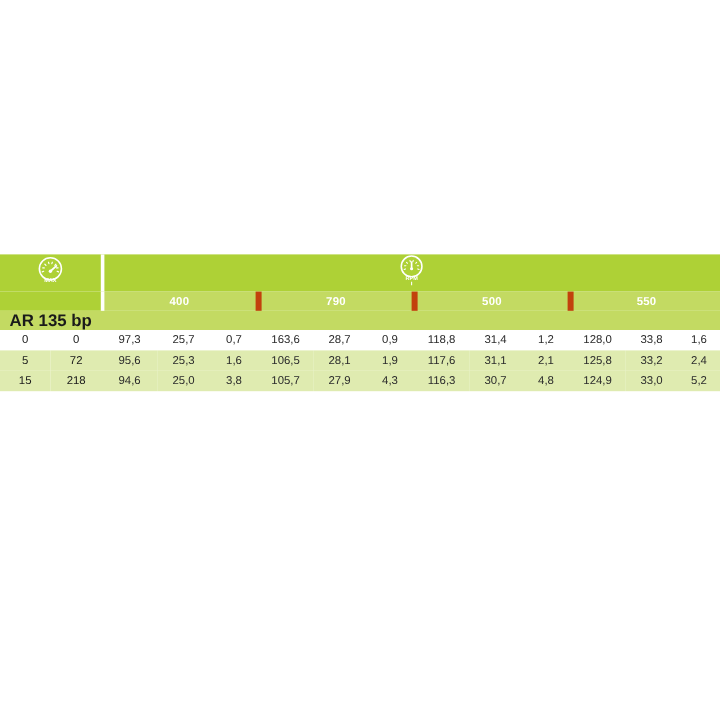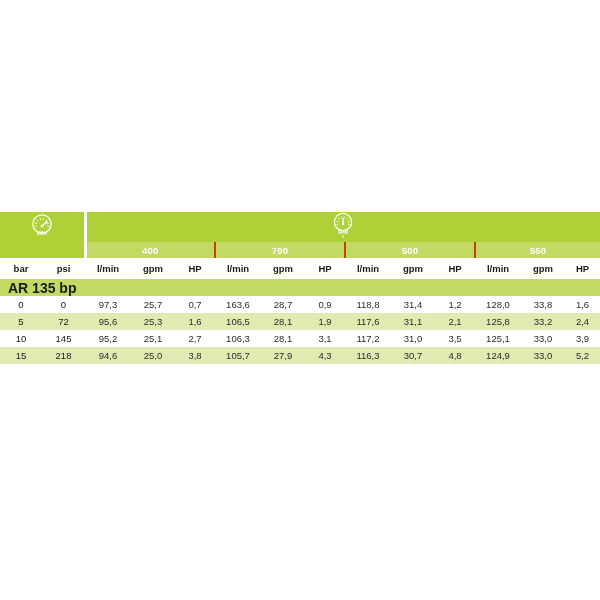--- a/index.html
+++ b/index.html
@@ -65,21 +65,21 @@
   .hdr-group {
     background: #c3da62;
     height: 16px;
     padding: 0;
     text-align: center;
     vertical-align: middle;
     color: #ffffff;
     font-weight: bold;
     font-size: 9.5px;
     letter-spacing: .2px;
-    border-right: 2px solid #c2410c;
+    border-right: 5px solid #c2410c;
   }
   .hdr-group.last {
     border-right: none;
     text-align: center;
   }
 
   
   .col-head {
     height: 21px;
     padding: 0 4px;
@@ -196,36 +196,20 @@
       </tr>
 
       <tr>
         <td class="hdr-blank sep" colspan="2"></td>
         <td class="hdr-group" colspan="3">400</td>
         <td class="hdr-group" colspan="3">790</td>
         <td class="hdr-group" colspan="3">500</td>
         <td class="hdr-group last" colspan="3">550</td>
       </tr>
 
-      <tr>
-        <td class="col-head">bar</td>
-        <td class="col-head">psi</td>
-        <td class="col-head">l/min</td>
-        <td class="col-head">gpm</td>
-        <td class="col-head">HP</td>
-        <td class="col-head">l/min</td>
-        <td class="col-head">gpm</td>
-        <td class="col-head">HP</td>
-        <td class="col-head">l/min</td>
-        <td class="col-head">gpm</td>
-        <td class="col-head">HP</td>
-        <td class="col-head">l/min</td>
-        <td class="col-head">gpm</td>
-        <td class="col-head">HP</td>
-      </tr>
 
       <tr class="section-row">
         <td colspan="14">AR 135 bp</td>
       </tr>
 
       <tr class="data-row">
         <td class="key">0</td>
         <td class="key">0</td>
         <td>97,3</td>
         <td>25,7</td>
@@ -251,36 +235,20 @@
         <td>28,1</td>
         <td>1,9</td>
         <td>117,6</td>
         <td>31,1</td>
         <td>2,1</td>
         <td>125,8</td>
         <td>33,2</td>
         <td>2,4</td>
       </tr>
 
-      <tr class="data-row">
-        <td class="key">10</td>
-        <td class="key">145</td>
-        <td>95,2</td>
-        <td>25,1</td>
-        <td>2,7</td>
-        <td>106,3</td>
-        <td>28,1</td>
-        <td>3,1</td>
-        <td>117,2</td>
-        <td>31,0</td>
-        <td>3,5</td>
-        <td>125,1</td>
-        <td>33,0</td>
-        <td>3,9</td>
-      </tr>
 
       <tr class="data-row alt">
         <td class="key">15</td>
         <td class="key">218</td>
         <td>94,6</td>
         <td>25,0</td>
         <td>3,8</td>
         <td>105,7</td>
         <td>27,9</td>
         <td>4,3</td>

